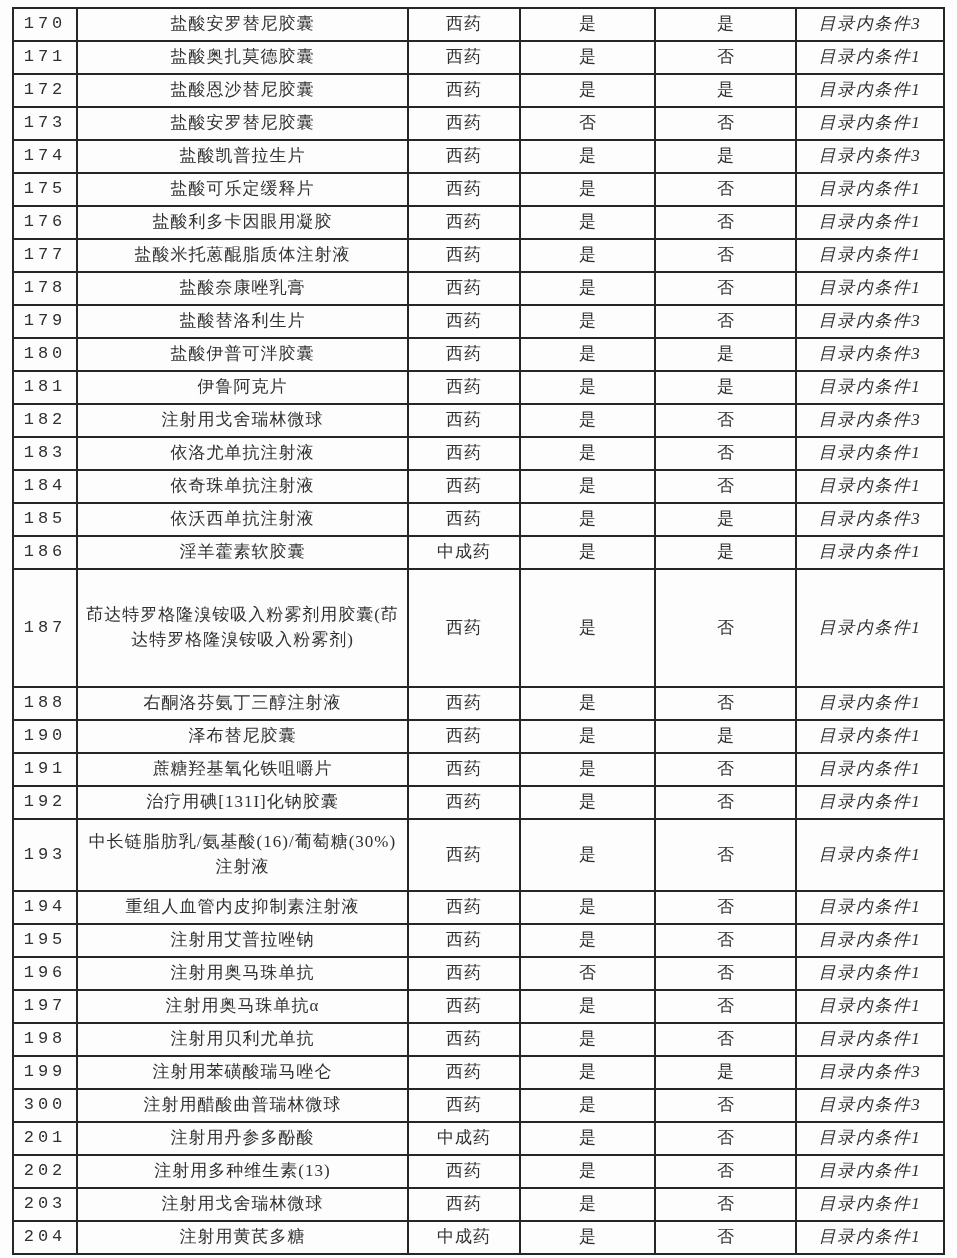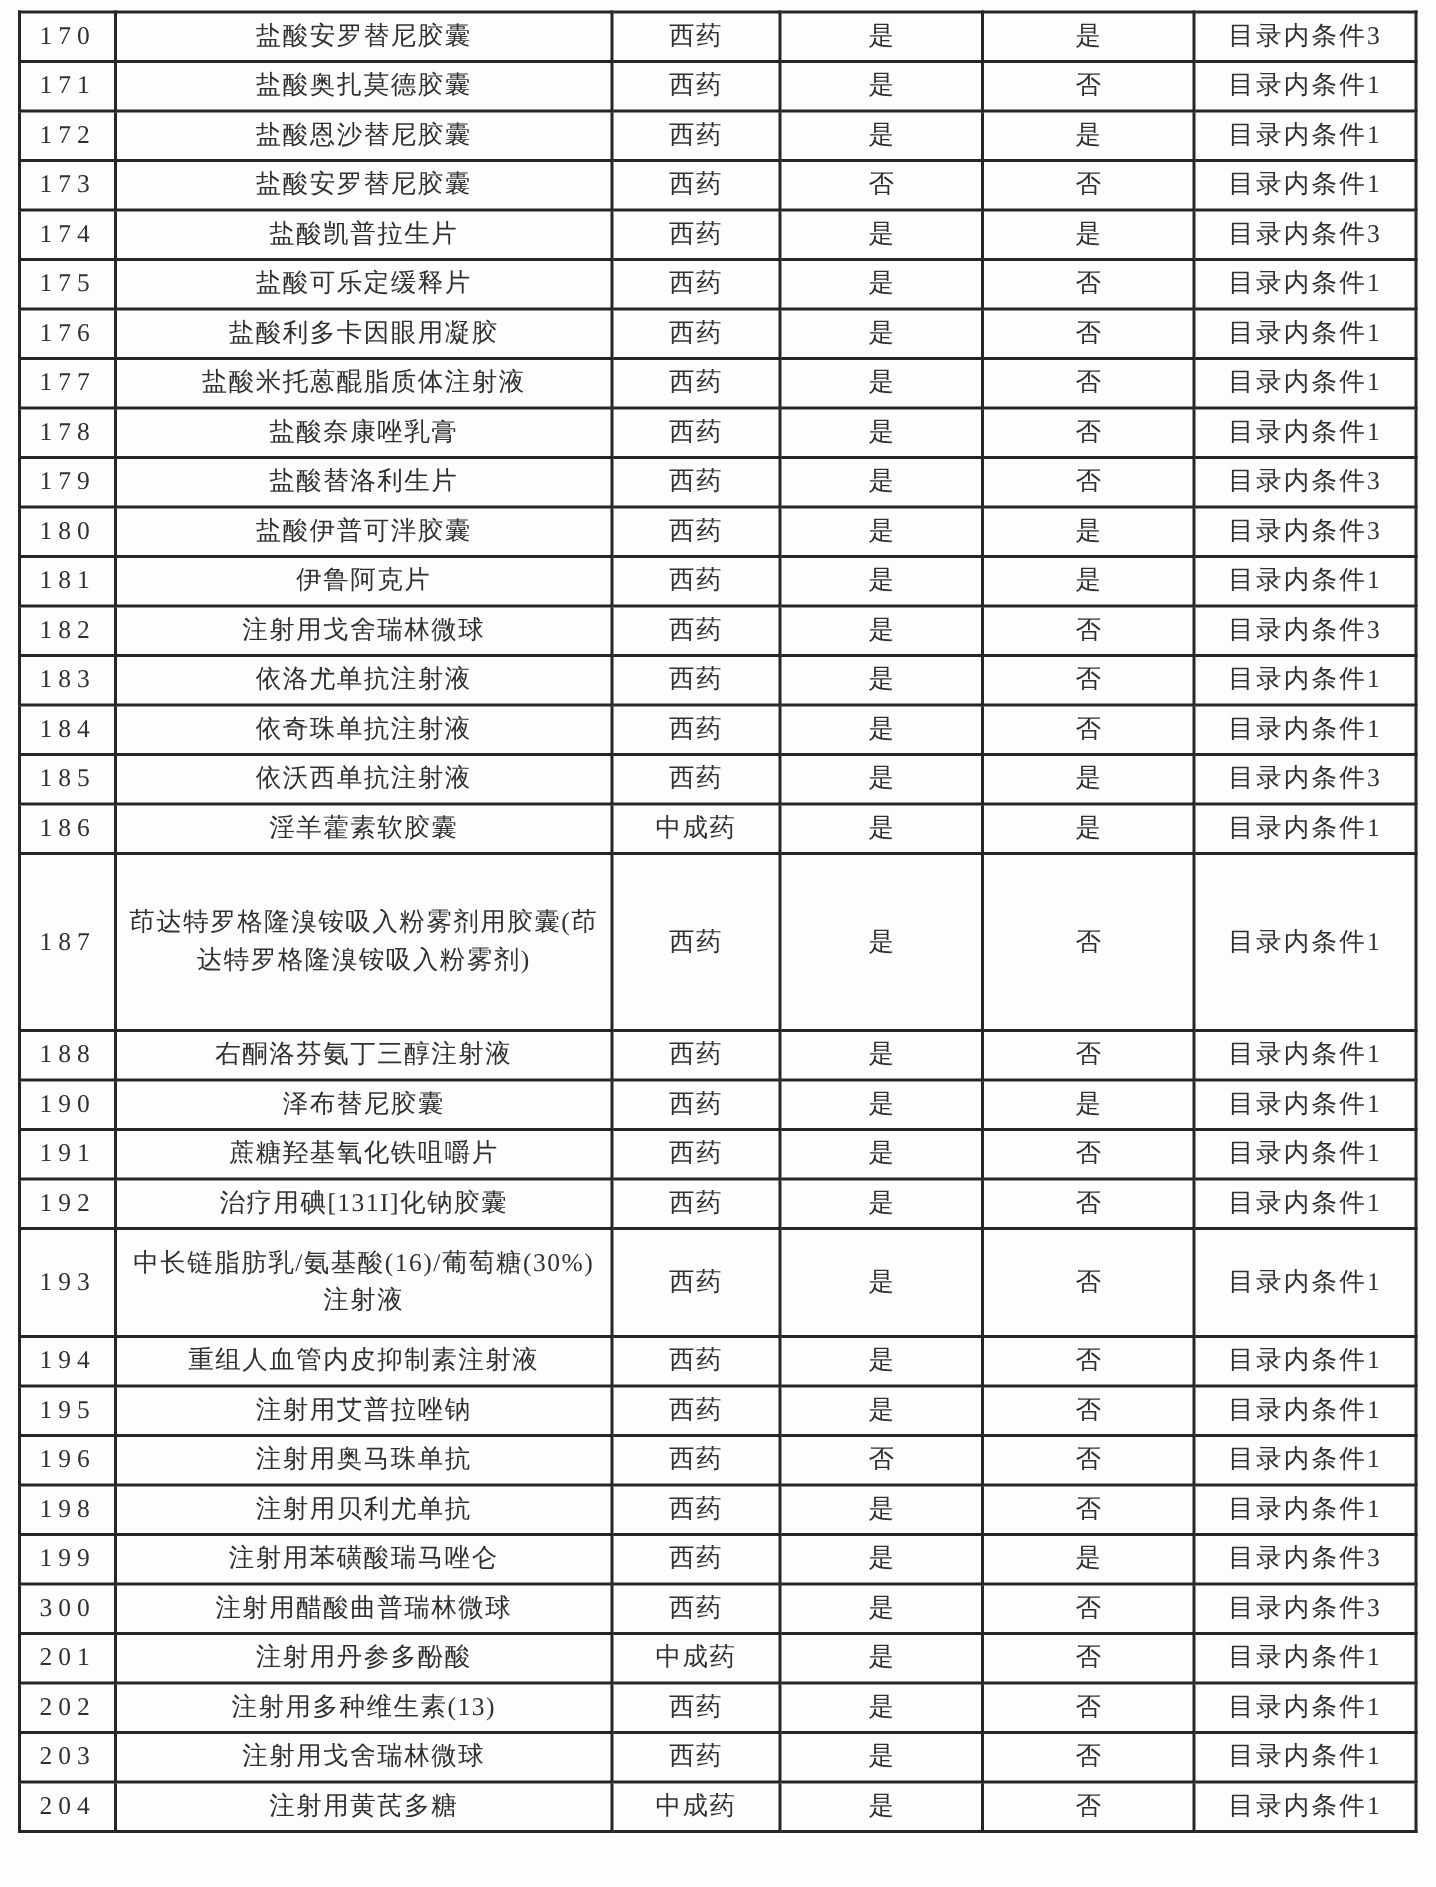--- a/index.html
+++ b/index.html
@@ -31,24 +31,24 @@
     color: #303030;
     font-size: 17px;
     line-height: 1.45;
     padding: 2px 5px;
     overflow: hidden;
     word-break: break-all;
   }
   tr.drug-row { height: 33px; }
   tr.row-xl  { height: 118px; }
   tr.row-lg  { height: 72px; }
-  td.cell-no   { letter-spacing: 4px; font-size: 17px; }
+  td.cell-no   { letter-spacing: 4px; font-size: 17px; font-family: Liberation Mono, monospace; }
   td.cell-name { font-size: 17px; letter-spacing: 1px; }
   td.cell-type { letter-spacing: 1px; }
-  td.cell-cond { letter-spacing: 1.5px; font-size: 16.5px; }
+  td.cell-cond { letter-spacing: 1.5px; font-size: 16.5px; font-style: italic; }
 </style>
 </head>
 <body>
 
 <div class="page">
   <table class="drug-table">
     <colgroup>
       <col style="width:64px">
       <col style="width:331px">
       <col style="width:112px">
@@ -259,20 +259,28 @@
         </tr>
         <tr class="drug-row">
           <td class="cell-no">196</td>
           <td class="cell-name">注射用奥马珠单抗</td>
           <td class="cell-type">西药</td>
           <td class="cell-flag">否</td>
           <td class="cell-flag">否</td>
           <td class="cell-cond">目录内条件1</td>
         </tr>
         <tr class="drug-row">
+          <td class="cell-no">197</td>
+          <td class="cell-name">注射用奥马珠单抗α</td>
+          <td class="cell-type">西药</td>
+          <td class="cell-flag">是</td>
+          <td class="cell-flag">否</td>
+          <td class="cell-cond">目录内条件1</td>
+        </tr>
+        <tr class="drug-row">
           <td class="cell-no">198</td>
           <td class="cell-name">注射用贝利尤单抗</td>
           <td class="cell-type">西药</td>
           <td class="cell-flag">是</td>
           <td class="cell-flag">否</td>
           <td class="cell-cond">目录内条件1</td>
         </tr>
         <tr class="drug-row">
           <td class="cell-no">199</td>
           <td class="cell-name">注射用苯磺酸瑞马唑仑</td>

